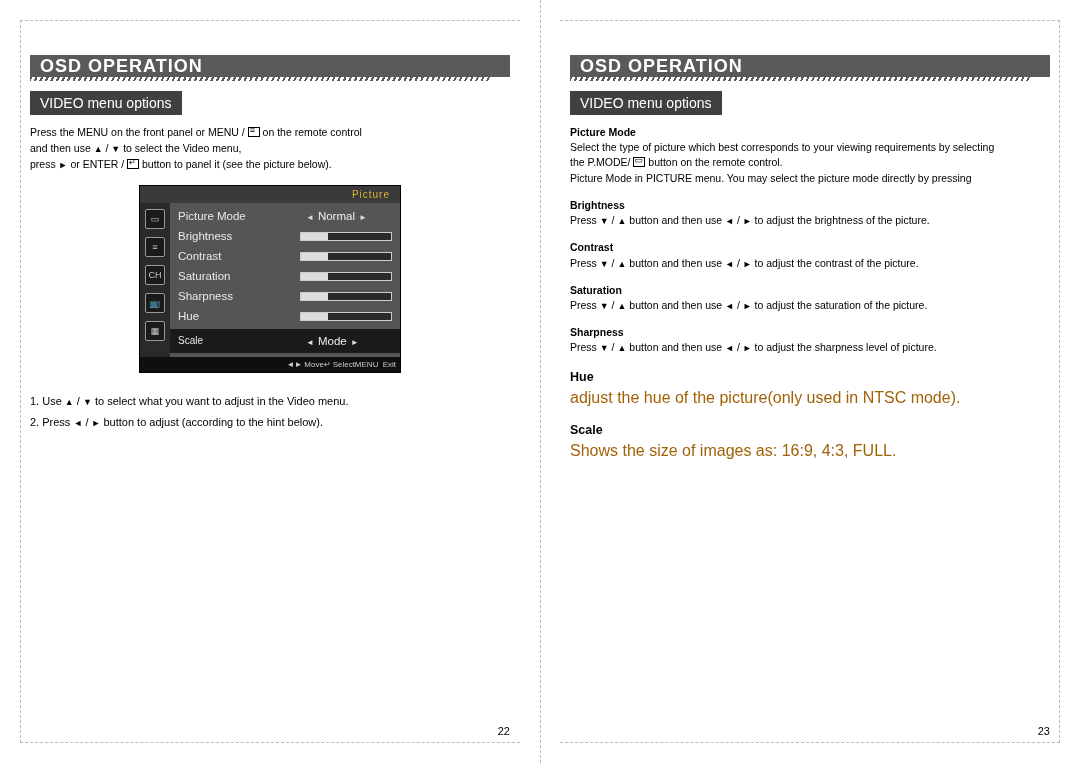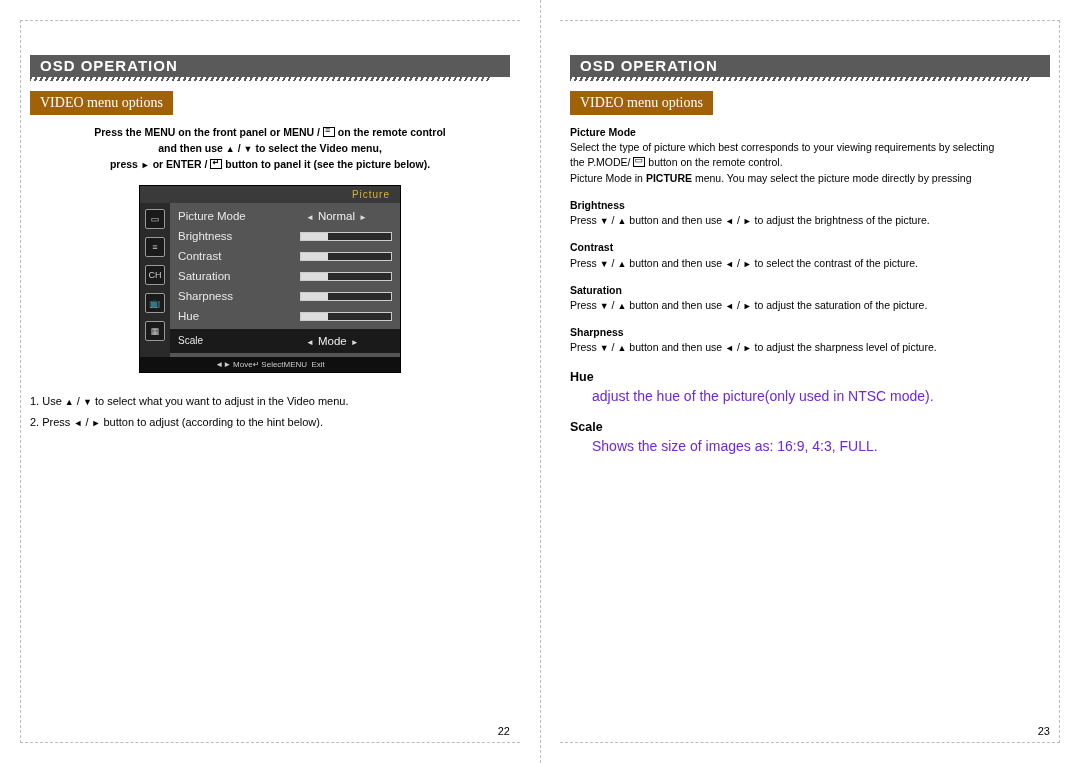--- a/index.html
+++ b/index.html
@@ -55,41 +55,40 @@
     position: absolute;
     left: 0; right: 18px; top: 22px; height: 4px;
     background: repeating-linear-gradient(115deg, #5a5a5a 0 2px, #fff 2px 5px);
   }
   .banner-text {
     position: absolute;
     left: 10px; top: 0;
     line-height: 22px;
     color: #fff;
     font-weight: bold;
-    font-size: 15px;
+    font-size: 18px;
     letter-spacing: 1px;
   }
 
   .subhead {
     display: inline-block;
-    background: #a16207;
+    background: #404040;
     color: #fff;
     padding: 4px 10px;
     font-size: 14px;
     margin-bottom: 10px;
-    font-family: Liberation Serif, serif;
   }
 
   .intro {
     font-size: 10.5px;
     line-height: 1.45;
     margin-bottom: 12px;
   }
   .intro .row { margin-bottom: 1px; }
-  .bold { font-weight: bold; text-align: center; }
+  .bold { font-weight: normal; }
 
   .osd {
     width: 260px;
     margin: 8px auto 14px auto;
     border: 1px solid #000;
     background: #1a1a1a;
     font-family: Arial, sans-serif;
     color: #d8d8d8;
     font-size: 11.5px;
   }
@@ -153,21 +152,21 @@
   .osd-row.scale {
     background: #1a1a1a;
     margin: 4px -8px 0 -8px;
     padding: 4px 8px;
     height: 16px;
   }
   .osd-row.scale .osd-label { font-size: 10px; }
   .osd-foot {
     background: #0f0f0f;
     display: flex;
-    justify-content: center;
+    justify-content: flex-end;
     font-size: 8px;
     color: #ccc;
     padding: 3px 4px;
   }
   .osd-foot span .sym { font-size: 8px; margin-right: 2px; }
 
   .steps {
     font-size: 11px;
     line-height: 1.9;
     margin-top: 18px;
@@ -179,21 +178,21 @@
     width: 480px;
     left: 30px;
     text-align: right;
     font-size: 11px;
   }
 
   .defs { font-size: 10.5px; line-height: 1.45; }
   .defs .block { margin-bottom: 12px; }
   .defs .heading { font-weight: bold; }
   .defs .big .heading { font-size: 12.5px; }
-  .defs .big .body { font-size: 14px; color: #6d28d9; margin-left: 22px; }
+  .defs .big .body { font-size: 16px; color: #a16207; }
 
   .sym-inline {
     display: inline-block;
     font-size: 9px;
     vertical-align: 0px;
   }
   .box-icon {
     display:inline-block;
     width:10px; height:8px;
     border:1px solid #000;
@@ -360,21 +359,21 @@
         </div>
       </div>
 
       <div class="block">
         <div class="heading">Contrast</div>
         <div>
           <span>Press  </span>
           <span class="sym-inline">▼</span><span> / </span><span class="sym-inline">▲</span>
           <span> button and then use  </span>
           <span class="sym-inline">◄</span><span> / </span><span class="sym-inline">►</span>
-          <span> to select the contrast of the picture.</span>
+          <span> to adjust the contrast of the picture.</span>
         </div>
       </div>
 
       <div class="block">
         <div class="heading">Saturation</div>
         <div>
           <span>Press  </span>
           <span class="sym-inline">▼</span><span> / </span><span class="sym-inline">▲</span>
           <span> button and then use  </span>
           <span class="sym-inline">◄</span><span> / </span><span class="sym-inline">►</span>

